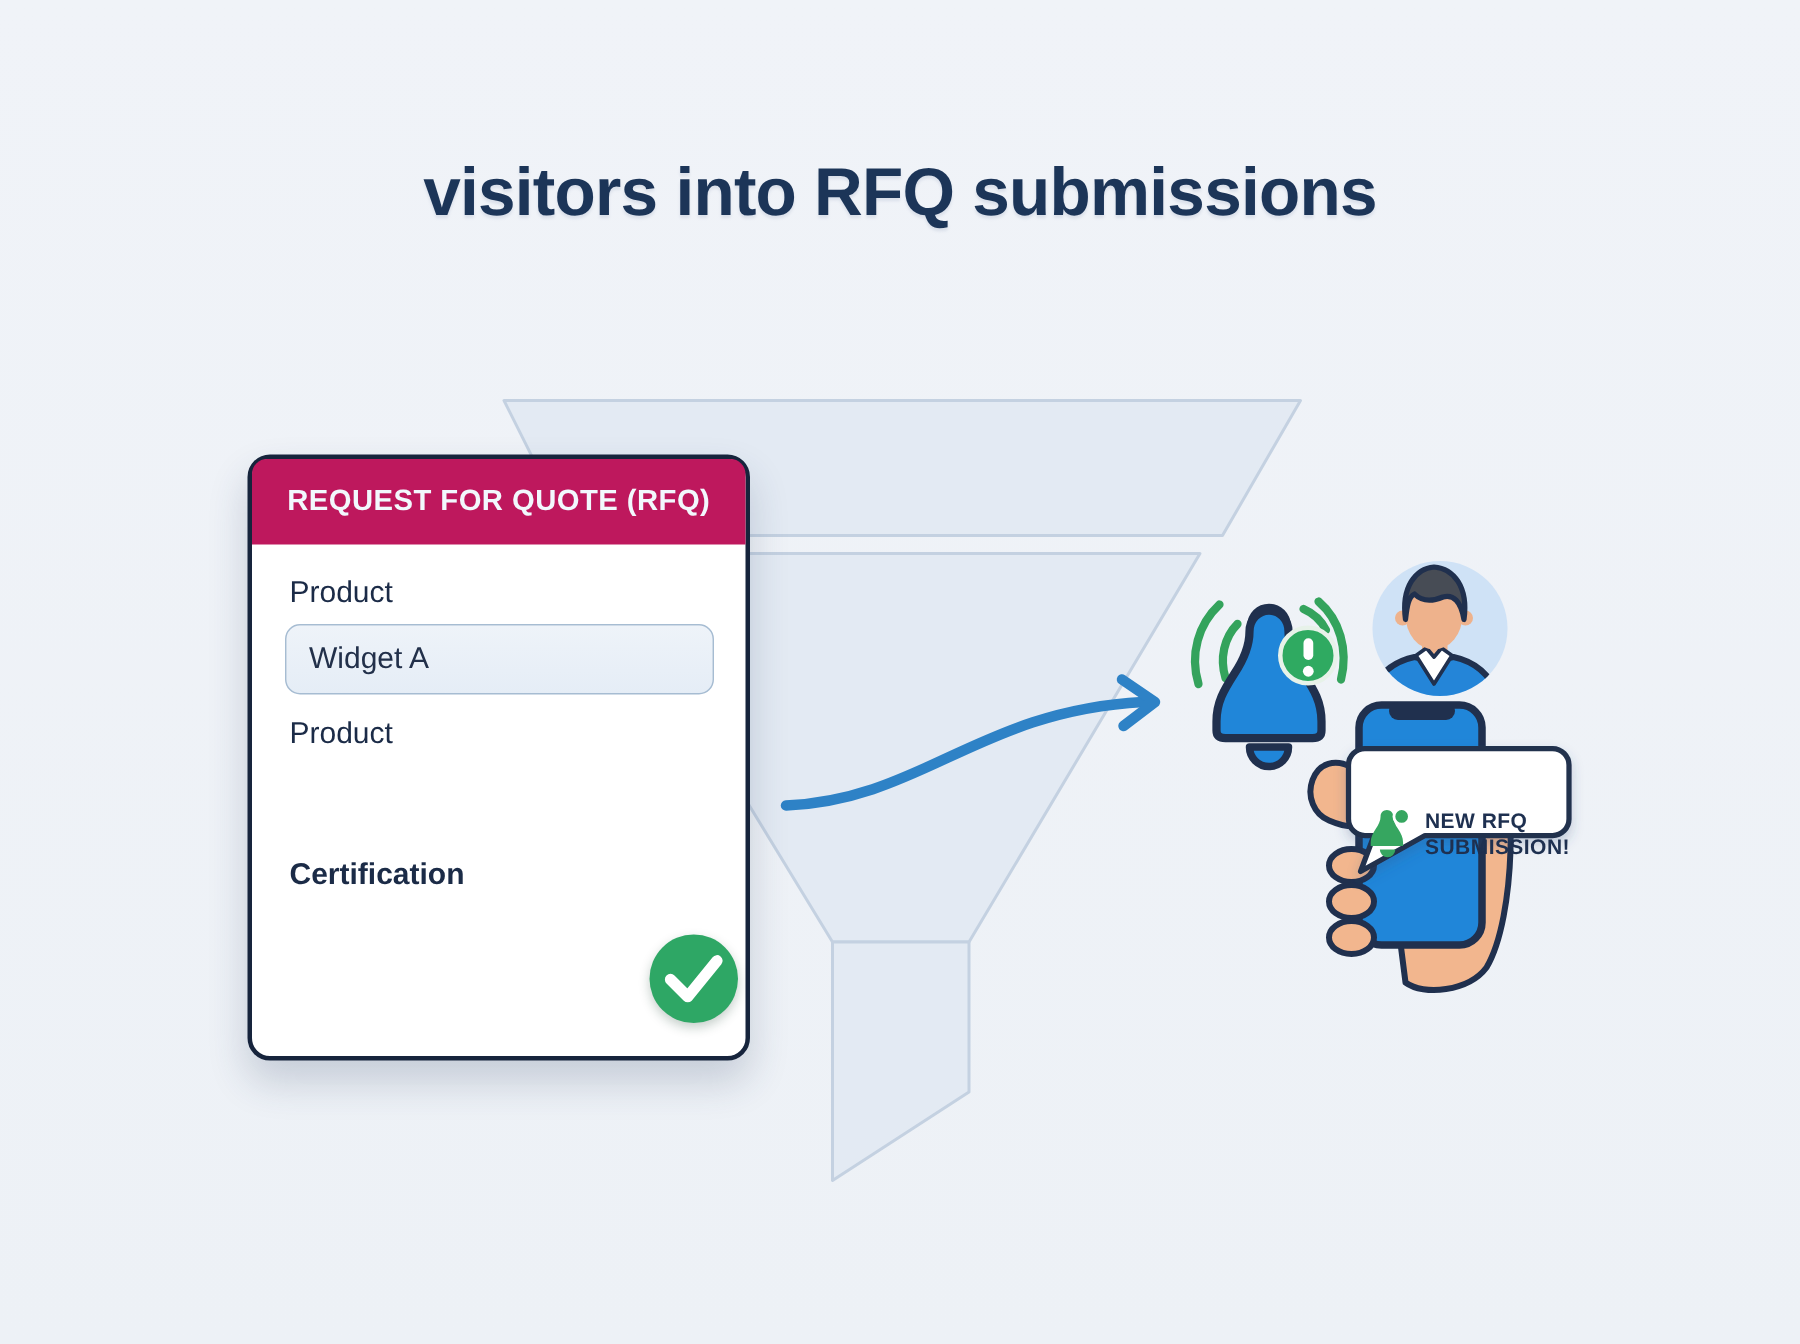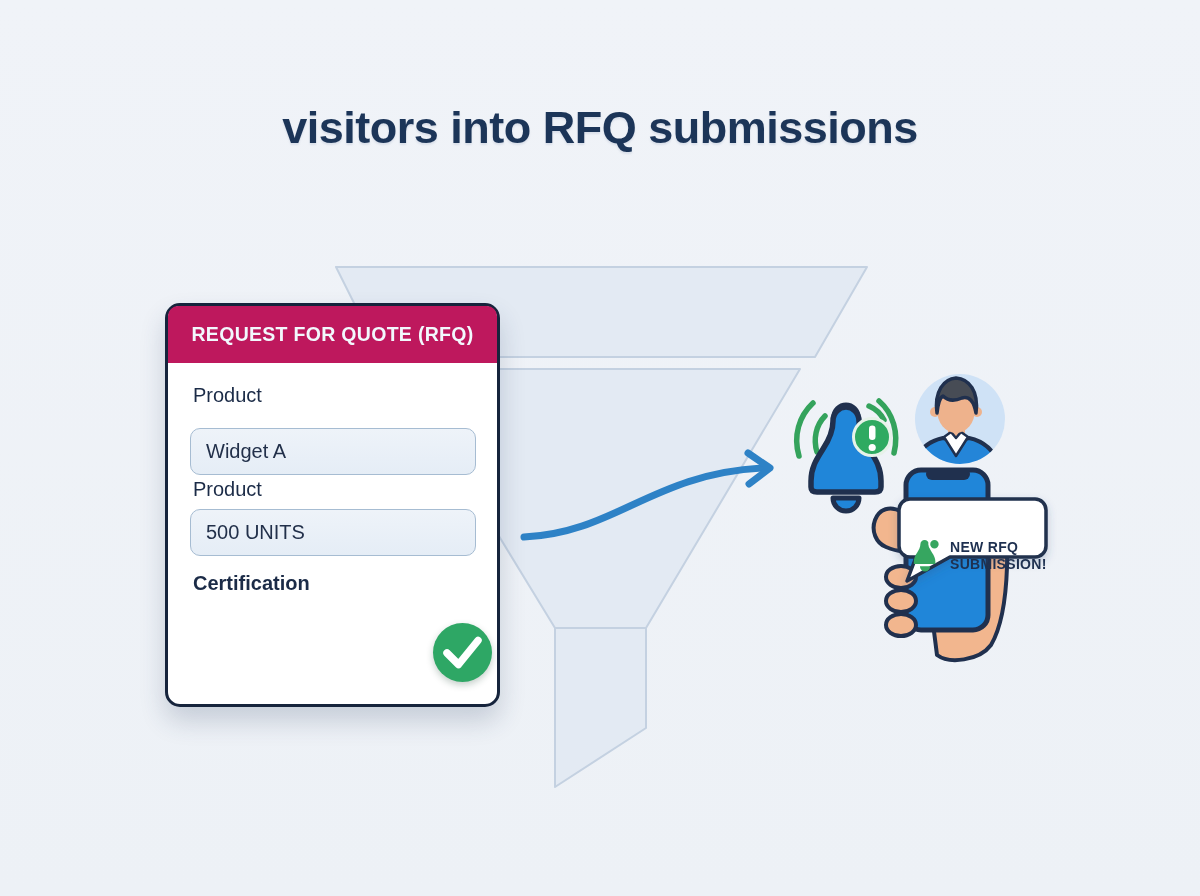--- a/index.html
+++ b/index.html
@@ -43,21 +43,21 @@
     font-size:20px; color:#1b2b47; font-weight:400;
   }
   .field-input {
     position:absolute; left:22px; width:286px; height:47px;
     background:linear-gradient(180deg,#eef3f9 0%,#e5edf6 100%);
     border:1.5px solid #a6bcd2; border-radius:10px;
     font-family:"Liberation Sans", sans-serif;
     font-size:20px; color:#22304a; padding:0 0 0 15px;
     outline:none;
   }
-  .lbl-0 { top:78px; }  .inp-0 { top:110px;margin-top:12px; }
+  .lbl-0 { top:78px; }  .inp-0 { top:110px; }
   .lbl-1 { top:172px; } .inp-1 { top:203px; }
   .lbl-2 { top:266px;font-weight:bold; } .inp-2 { top:297px; }
   .check-badge {
     position:absolute; left:265px; top:317px; width:59px; height:59px;
     border-radius:50%; background:#2ea765;
     box-shadow:0 3px 7px rgba(20,60,40,0.25);
   }
   .check-badge svg { position:absolute; inset:0; }
 
   
@@ -151,21 +151,20 @@
              L 907 581 L 916 557 L 910 557 A 11 11 0 0 1 899 546 L 899 510 A 11 11 0 0 1 910 499 Z" fill="#ffffff" stroke="#20304e" stroke-width="3.5" stroke-linejoin="round" filter="url(#bubbleShadow)"></path>
   </svg>
 
   <div class="rfq-card">
     <div class="card-header">REQUEST FOR QUOTE (RFQ)</div>
 
     <div class="field-label lbl-0">Product</div>
     <input class="field-input inp-0" type="text" readonly="" value="Widget A" style="">
 
     <div class="field-label lbl-1">Product</div>
-    <input class="field-input inp-1" type="text" readonly="" value="500 UNITS" style="">
 
     <div class="field-label lbl-2">Certification</div>
 
     <div class="check-badge">
       <svg viewBox="0 0 59 59">
         <path d="M 14 30 L 25.5 41.5 L 45 17.5" fill="none" stroke="#ffffff" stroke-width="7.5" stroke-linecap="round" stroke-linejoin="round"></path>
       </svg>
     </div>
   </div>
 

